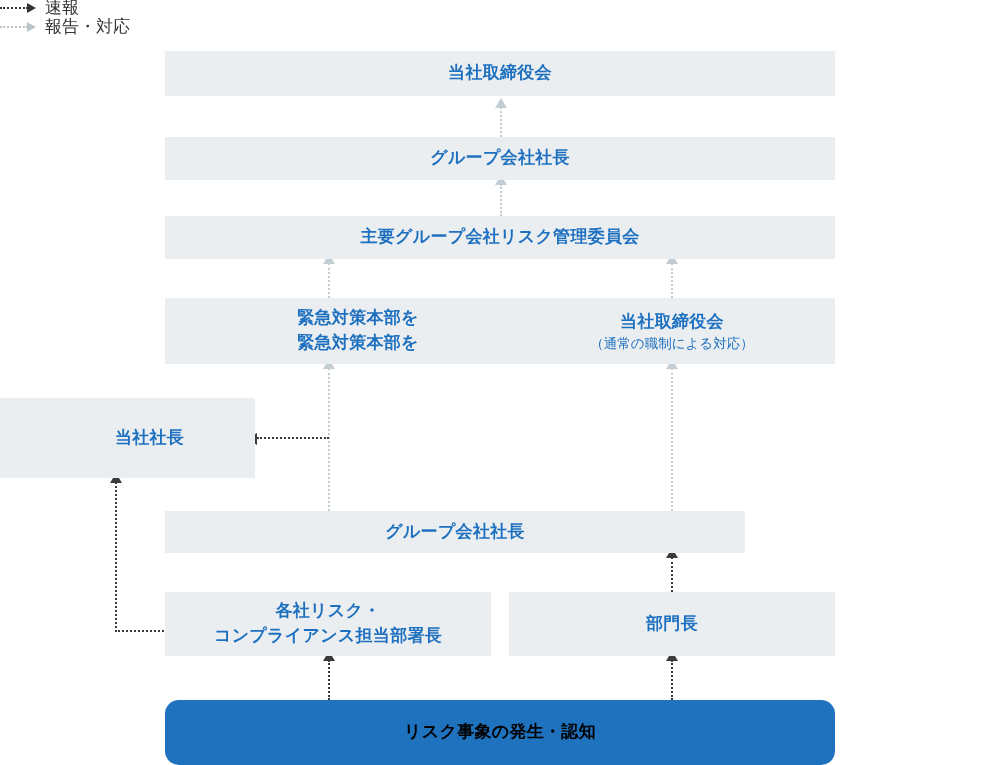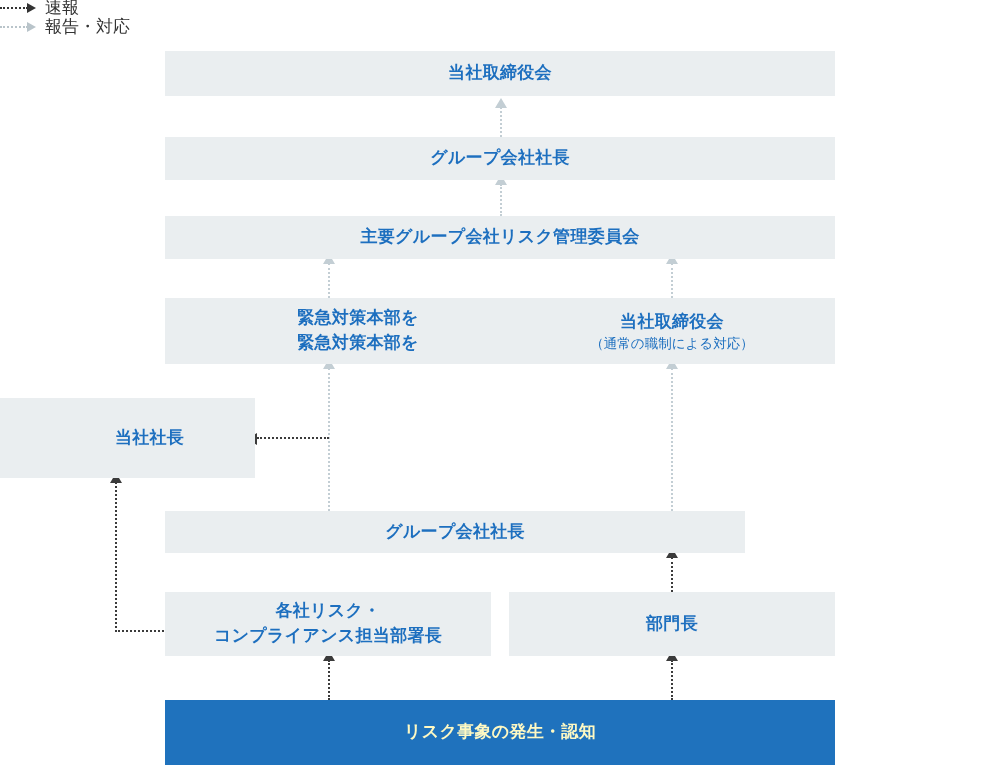--- a/index.html
+++ b/index.html
@@ -86,21 +86,22 @@
     letter-spacing: 0.3px;
   }
   .box .sub {
     font-size: 13.5px;
     font-weight: normal;
     letter-spacing: 0;
     line-height: 1.3;
   }
   .box.accent {
     background: #1f72bd;
-    color: #fef9c3;
+    color: #000000;
+    border-radius: 14px;
   }
 
   
   .b-board      { left: 165px; top: 51px;  width: 670px; height: 45px; }
   .b-riskmtg    { left: 165px; top: 137px; width: 670px; height: 43px; }
   .b-committee  { left: 165px; top: 216px; width: 670px; height: 43px; }
   .b-emergency  { left: 165px; top: 298px; width: 386px; height: 66px; }
   .b-eachco     { left: 509px; top: 298px; width: 326px; height: 66px; }
   .b-president  { left: 0px;   top: 398px; width: 255px; height: 80px; padding-left: 44px; }
   .b-groupceo   { left: 165px; top: 511px; width: 580px; height: 42px; }

